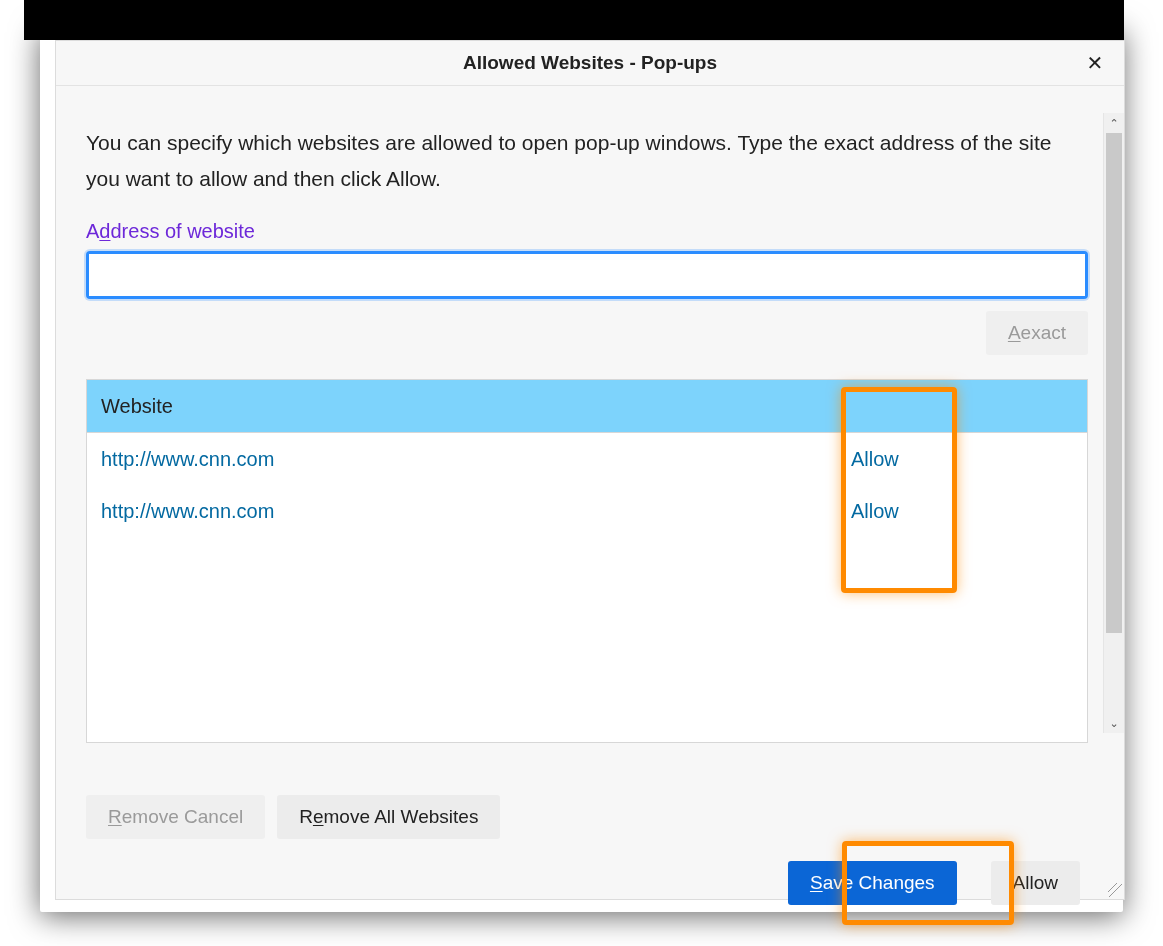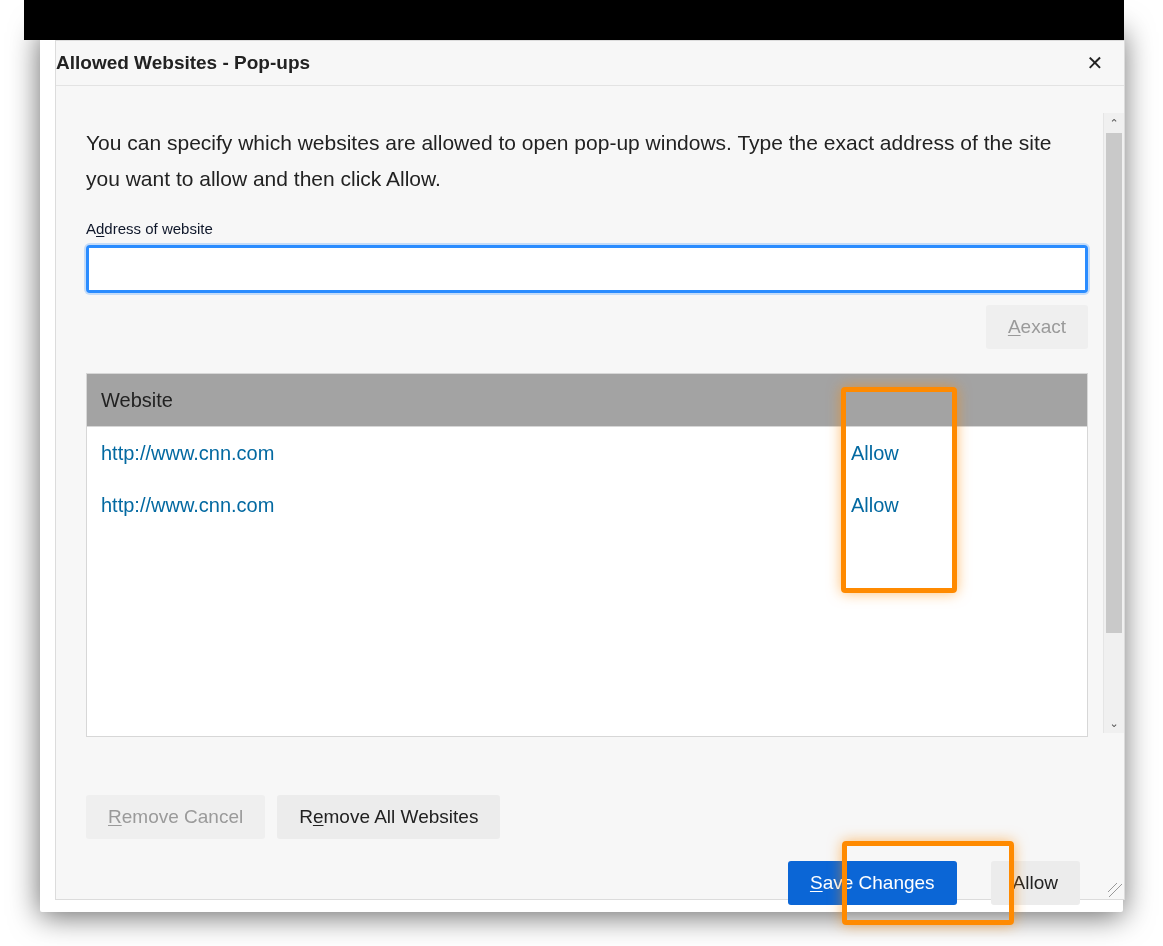--- a/index.html
+++ b/index.html
@@ -41,20 +41,21 @@
     background: #f7f7f7;
     border: 1px solid #dcdcdc;
     box-sizing: border-box;
   }
   
   .titlebar {
     height: 44px;
     border-bottom: 1px solid #e3e3e3;
     display: flex;
     align-items: center;
+    justify-content: center;
     position: relative;
   }
   .titlebar .title {
     font-size: 19px;
     font-weight: 600;
     color: #222;
   }
   .close-x {
     position: absolute;
     right: 6px;
@@ -111,22 +112,22 @@
     right: 36px;
     top: 40px;
   }
   .instructions {
     font-size: 21px;
     line-height: 1.7;
     color: #222;
   }
   .label {
     margin-top: 24px;
-    font-size: 15px;
-    color: #0f172a;
+    font-size: 20px;
+    color: #6d28d9;
   }
   .u { text-decoration: underline; text-decoration-thickness: 1px; text-underline-offset: 2px; }
   .address-wrap {
     margin-top: 8px;
     border: 3px solid #2a8cff;
     border-radius: 4px;
     box-shadow: 0 0 0 2px rgba(42,140,255,0.25);
     background: #fff;
   }
   .address-input {
@@ -162,21 +163,21 @@
   
   .table-outer {
     margin-top: 24px;
     border: 1px solid #d7d7d7;
     background: #fff;
     height: 362px;
     position: relative;
   }
   .thead {
     height: 52px;
-    background: #a3a3a3;
+    background: #7dd3fc;
     display: flex;
     align-items: center;
     border-bottom: 1px solid #d7d7d7;
     position: relative;
   }
   .th {
     font-size: 20px;
     color: #222;
   }
   .th.website { flex: 1; padding-left: 14px; }

